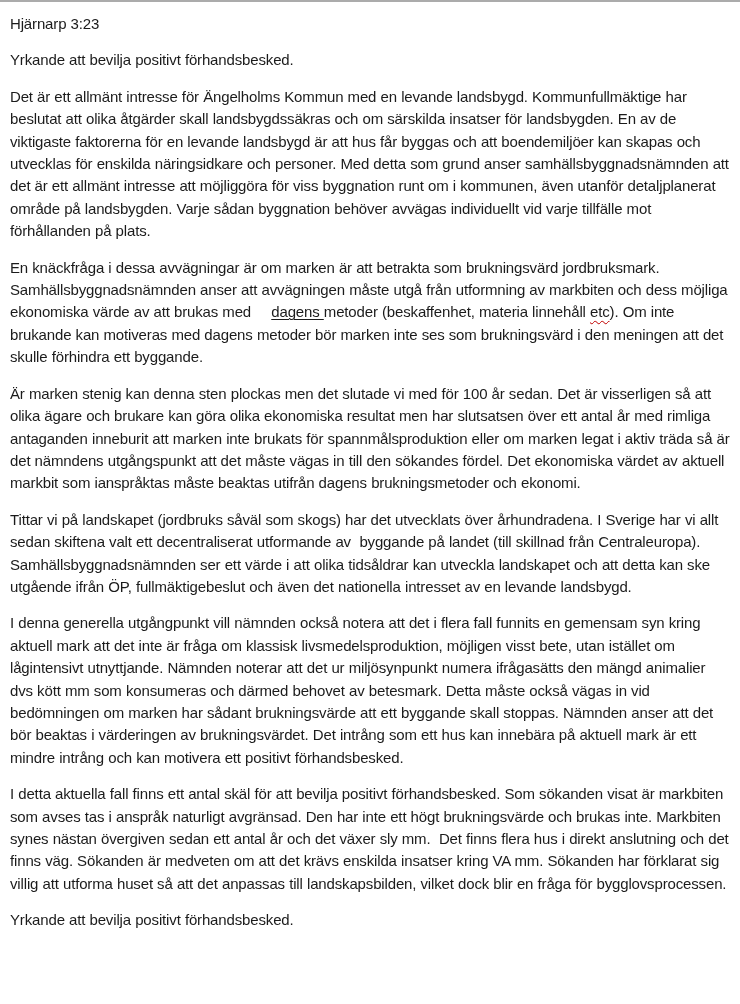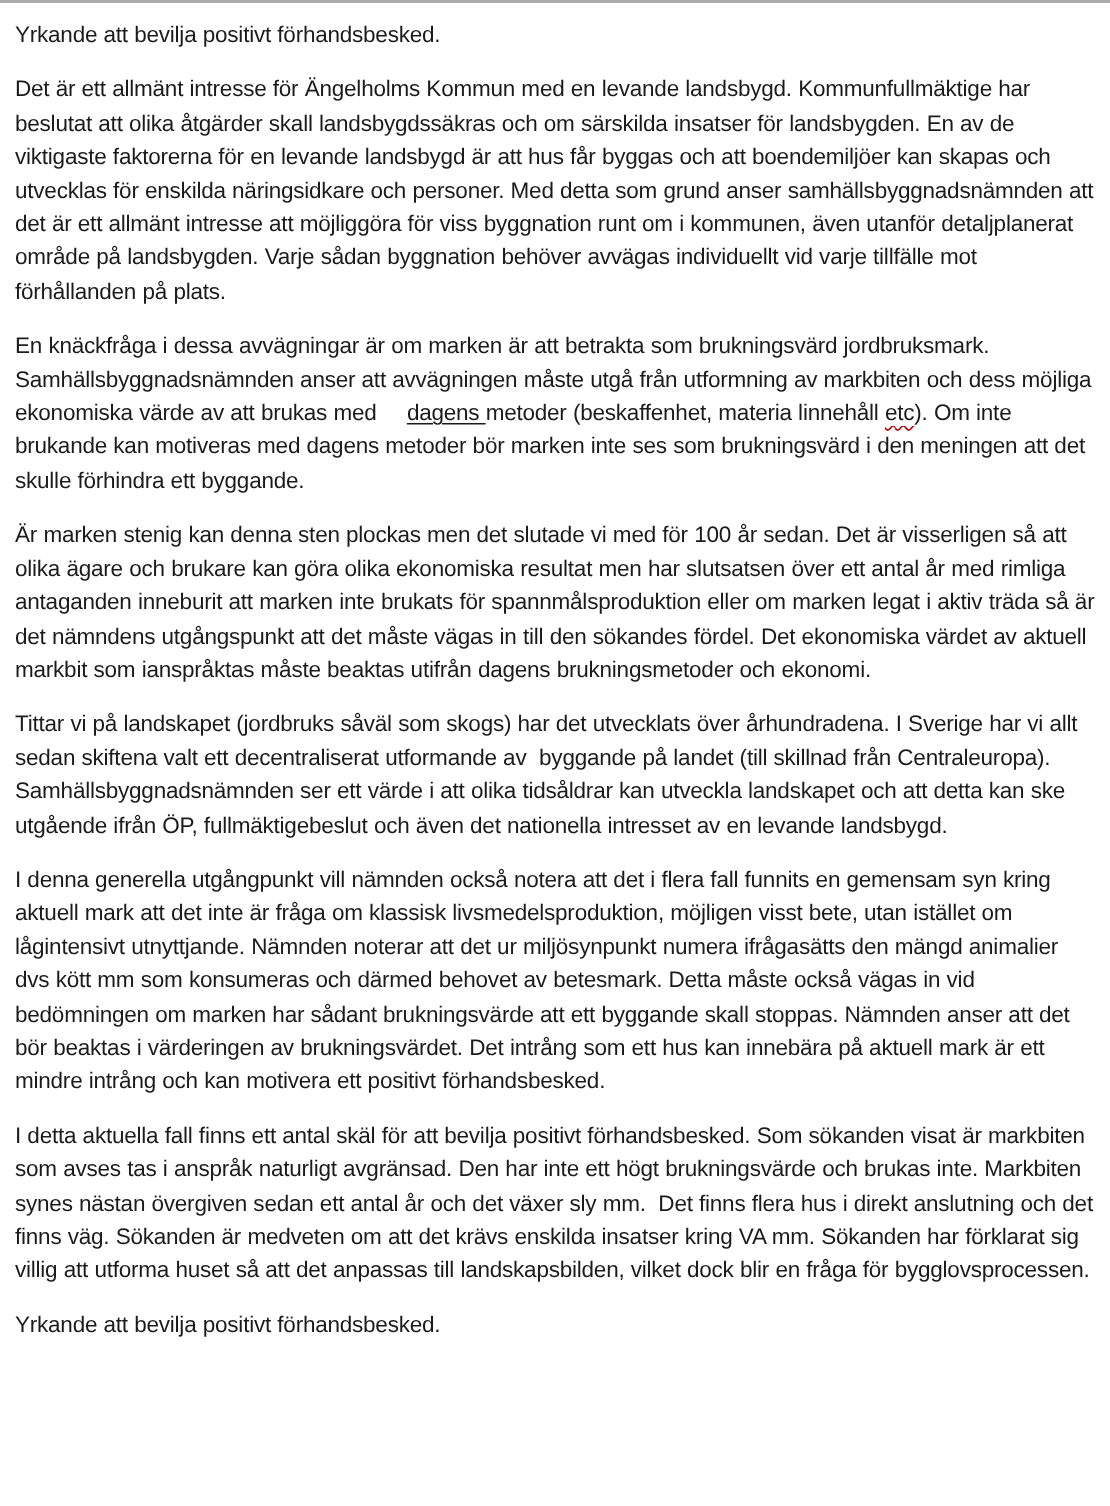--- a/index.html
+++ b/index.html
@@ -38,20 +38,21 @@
     text-decoration: underline wavy #c00000;
     text-decoration-skip-ink: none;
     text-decoration-thickness: 1px;
     text-underline-offset: 3px;
   }
 </style>
 </head>
 <body>
 
 <div class="page">
+  <p class="para">Hjärnarp 3:23</p>
   <p class="para">Yrkande att bevilja positivt förhandsbesked.</p>
   <div>
       <p class="para"><span>Det är ett allmänt intresse för Ängelholms Kommun med en levande landsbygd. Kommunfullmäktige har beslutat att olika åtgärder skall landsbygdssäkras och om särskilda insatser för landsbygden. En av de viktigaste faktorerna för en levande landsbygd är att hus får byggas och att boendemiljöer kan skapas och utvecklas för enskilda näringsidkare och personer. Med detta som grund anser samhällsbyggnadsnämnden att det är ett allmänt intresse att möjliggöra för viss byggnation runt om i kommunen, även utanför detaljplanerat område på landsbygden. Varje sådan byggnation behöver avvägas individuellt vid varje tillfälle mot förhållanden på plats.</span></p>
       <p class="para"><span>En knäckfråga i dessa avvägningar är om marken är att betrakta som brukningsvärd jordbruksmark. Samhällsbyggnadsnämnden anser att avvägningen måste utgå från utformning av markbiten och dess möjliga ekonomiska värde av att brukas med </span><span class="seg-underline">dagens </span><span>metoder (beskaffenhet, materia linnehåll </span><span class="seg-spellcheck">etc</span><span>). Om inte brukande kan motiveras med dagens metoder bör marken inte ses som brukningsvärd i den meningen att det skulle förhindra ett byggande.</span></p>
       <p class="para"><span>Är marken stenig kan denna sten plockas men det slutade vi med för 100 år sedan. Det är visserligen så att olika ägare och brukare kan göra olika ekonomiska resultat men har slutsatsen över ett antal år med rimliga antaganden inneburit att marken inte brukats för spannmålsproduktion eller om marken legat i aktiv träda så är det nämndens utgångspunkt att det måste vägas in till den sökandes fördel. Det ekonomiska värdet av aktuell markbit som ianspråktas måste beaktas utifrån dagens brukningsmetoder och ekonomi.</span></p>
       <p class="para"><span>Tittar vi på landskapet (jordbruks såväl som skogs) har det utvecklats över århundradena. I Sverige har vi allt sedan skiftena valt ett decentraliserat utformande av  byggande på landet (till skillnad från Centraleuropa). Samhällsbyggnadsnämnden ser ett värde i att olika tidsåldrar kan utveckla landskapet och att detta kan ske utgående ifrån ÖP, fullmäktigebeslut och även det nationella intresset av en levande landsbygd.</span></p>
       <p class="para"><span>I denna generella utgångpunkt vill nämnden också notera att det i flera fall funnits en gemensam syn kring aktuell mark att det inte är fråga om klassisk livsmedelsproduktion, möjligen visst bete, utan istället om lågintensivt utnyttjande. Nämnden noterar att det ur miljösynpunkt numera ifrågasätts den mängd animalier dvs kött mm som konsumeras och därmed behovet av betesmark. Detta måste också vägas in vid bedömningen om marken har sådant brukningsvärde att ett byggande skall stoppas. Nämnden anser att det bör beaktas i värderingen av brukningsvärdet. Det intrång som ett hus kan innebära på aktuell mark är ett mindre intrång och kan motivera ett positivt förhandsbesked.</span></p>
       <p class="para"><span>I detta aktuella fall finns ett antal skäl för att bevilja positivt förhandsbesked. Som sökanden visat är markbiten som avses tas i anspråk naturligt avgränsad. Den har inte ett högt brukningsvärde och brukas inte. Markbiten synes nästan övergiven sedan ett antal år och det växer sly mm.  Det finns flera hus i direkt anslutning och det finns väg. Sökanden är medveten om att det krävs enskilda insatser kring VA mm. Sökanden har förklarat sig villig att utforma huset så att det anpassas till landskapsbilden, vilket dock blir en fråga för bygglovsprocessen.</span></p>
     </div>
   <p class="para">Yrkande att bevilja positivt förhandsbesked.</p>

